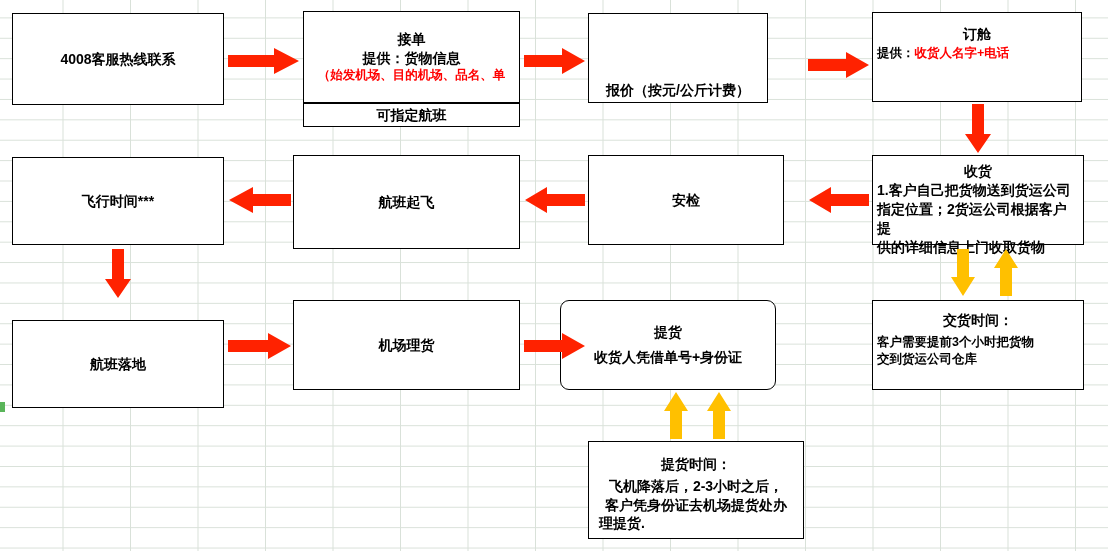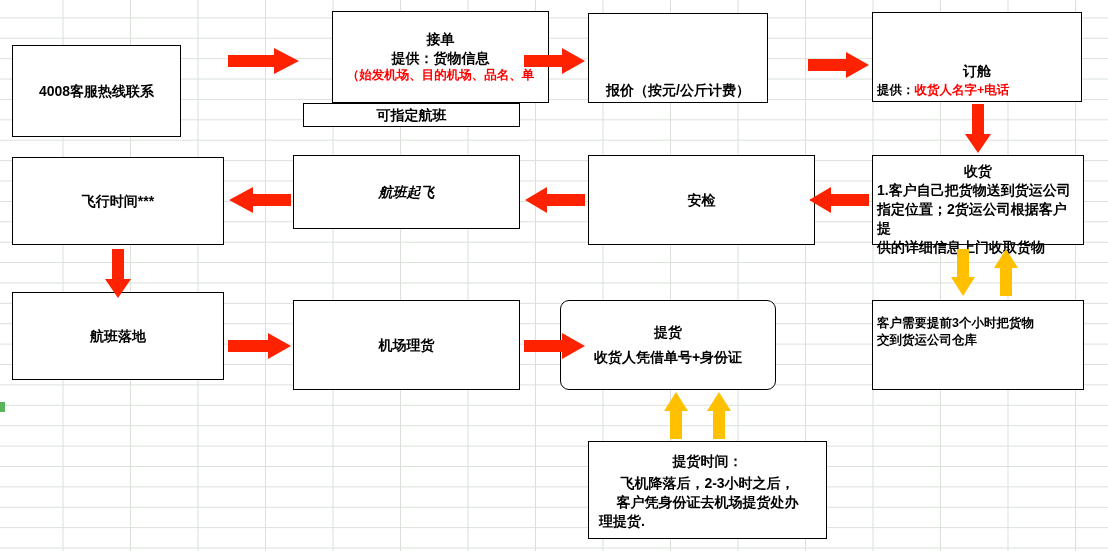--- a/index.html
+++ b/index.html
@@ -65,82 +65,83 @@
     position: absolute;
   }
   .arrow svg { display: block; }
 </style>
 </head>
 <body>
 
 <div id="canvas">
   <div id="grid"></div>
 
-  <div class="box" style="left:12px; top:13px; width:169px; height:92px;margin-top:32px;">
+  <div class="box" style="left:12px; top:13px; width:212px; height:92px;">
     <span>4008客服热线联系</span>
   </div>
 
-  <div class="box" style="left:303px; top:11px; width:217px; height:92px;margin-left:29px;">
+  <div class="box" style="left:303px; top:11px; width:217px; height:92px;">
     <span class="ln">接单</span>
     <span class="ln">提供：货物信息</span>
     <span class="ln red small">（始发机场、目的机场、品名、单</span>
   </div>
   <div class="box" style="left:303px; top:103px; width:217px; height:24px;">
     <span>可指定航班</span>
   </div>
 
   <div class="box" style="left:588px; top:13px; width:180px; height:90px;justify-content:flex-end;">
     <span>报价（按元/公斤计费）</span>
   </div>
 
-  <div class="box left-align" style="left:872px; top:12px; width:210px; height:90px; justify-content:flex-end; padding-top:12px;">
+  <div class="box left-align" style="left:872px; top:12px; width:210px; height:90px; justify-content:flex-start; padding-top:12px;">
     <span class="ln" style="text-align:center;">订舱</span>
     <span class="ln small" style="margin-top:1px;">
       <span>提供：</span><span class="red">收货人名字+电话</span>
     </span>
   </div>
 
   <div class="box" style="left:12px; top:157px; width:212px; height:88px;">
     <span>飞行时间***</span>
   </div>
 
-  <div class="box" style="left:293px; top:155px; width:227px; height:74px;font-style:italic;">
+  <div class="box" style="left:293px; top:155px; width:227px; height:94px;">
     <span>航班起飞</span>
   </div>
 
-  <div class="box" style="left:588px; top:155px; width:227px; height:90px;">
+  <div class="box" style="left:588px; top:155px; width:196px; height:90px;">
     <span>安检</span>
   </div>
 
   <div class="box left-align" style="left:872px; top:155px; width:212px; height:90px; justify-content:flex-start; padding-top:6px;">
     <span class="ln" style="text-align:center;">收货</span>
     <span class="ln tiny">1.客户自己把货物送到货运公司</span>
     <span class="ln tiny">指定位置；2货运公司根据客户提</span>
     <span class="ln tiny">供的详细信息上门收取货物</span>
   </div>
 
-  <div class="box" style="left:12px; top:292px; width:212px; height:88px;">
+  <div class="box" style="left:12px; top:320px; width:212px; height:88px;">
     <span>航班落地</span>
   </div>
 
   <div class="box" style="left:293px; top:300px; width:227px; height:90px;">
     <span>机场理货</span>
   </div>
 
   <div class="box" style="left:560px; top:300px; width:216px; height:90px;border-radius:9px;">
     <span class="ln">提货</span>
     <span class="ln" style="margin-top:6px;">收货人凭借单号+身份证</span>
   </div>
 
   <div class="box left-align" style="left:872px; top:300px; width:212px; height:90px; justify-content:flex-start; padding-top:10px;">
+    <span class="ln" style="text-align:center;">交货时间：</span>
     <span class="ln small" style="margin-top:4px;">客户需要提前3个小时把货物</span>
     <span class="ln small">交到货运公司仓库</span>
   </div>
 
-  <div class="box" style="left:588px; top:441px; width:239px; height:98px; justify-content:flex-start; padding-top:10px;">
+  <div class="box" style="left:588px; top:441px; width:216px; height:98px; justify-content:center; padding-top:10px;">
     <span class="ln">提货时间：</span>
     <span class="ln" style="margin-top:3px;">飞机降落后，2-3小时之后，</span>
     <span class="ln">客户凭身份证去机场提货处办</span>
     <span class="ln" style="align-self:flex-start; padding-left:6px;">理提货.</span>
   </div>
 
   <div class="arrow" style="left:228px; top:46px;">
     <svg width="72" height="30" viewBox="0 0 72 30">
       <polygon points="0,9 46,9 46,2 71,15 46,28 46,21 0,21" fill="#ff2200"></polygon>
     </svg>

